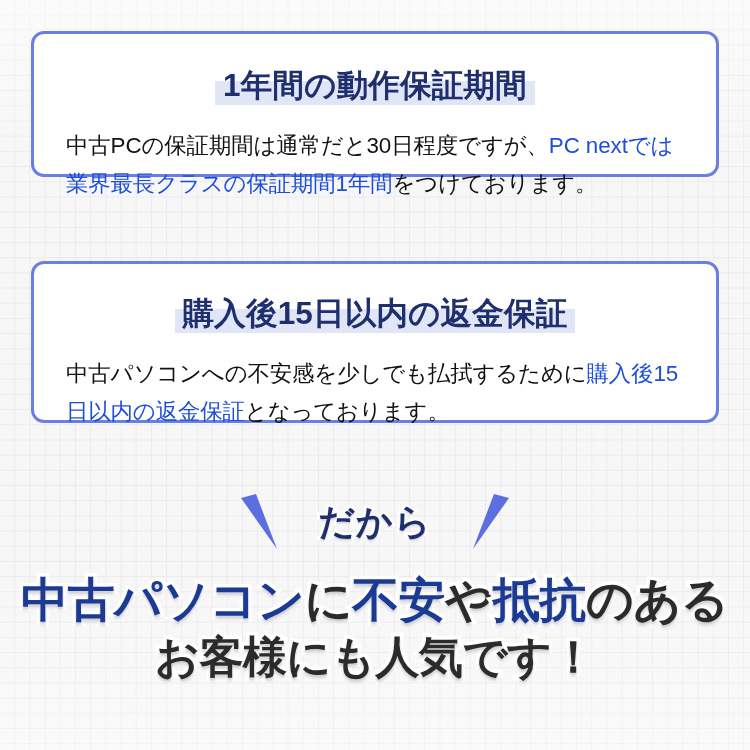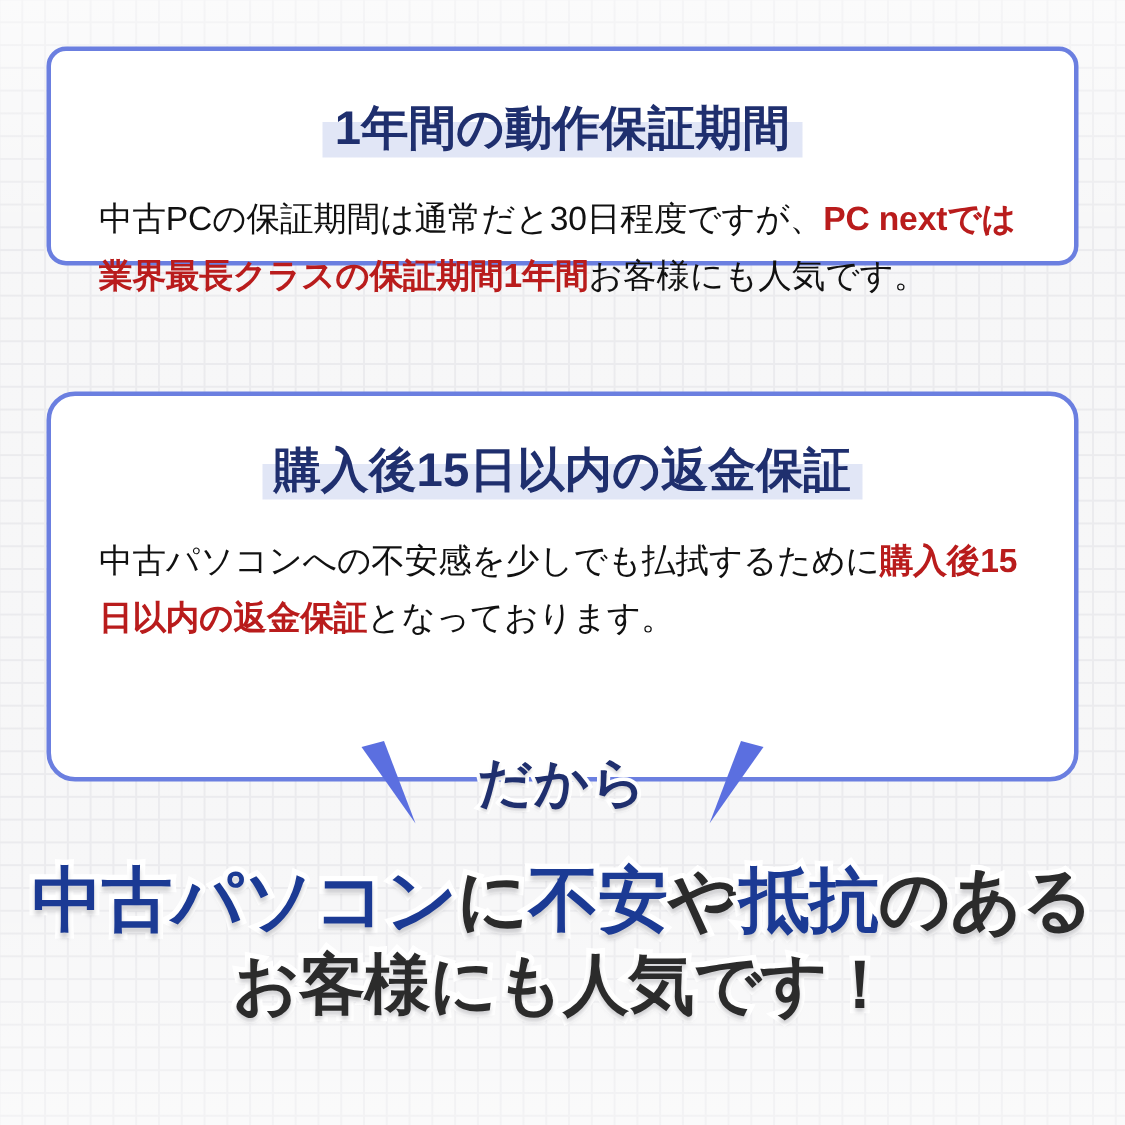--- a/index.html
+++ b/index.html
@@ -48,21 +48,21 @@
     position: absolute;
     left: 31px;
     width: 688px;
     box-sizing: border-box;
     background: #ffffff;
     border: 3px solid #6b7fe0;
     border-radius: 13px;
     z-index: 3;
   }
   #card-warranty { top: 31px;  height: 146px; }
-  #card-refund   { top: 261px; height: 260px; border-radius: 19px; }
+  #card-refund   { top: 261px; height: 162px; }
 
   
   .card-heading {
     text-align: center;
     margin: 0;
     padding: 0;
     font-size: 31.5px;
     font-weight: 700;
     color: #1f2f6e;
     letter-spacing: 0.2px;
@@ -89,22 +89,22 @@
     font-size: 22.4px;
     line-height: 1.72;
     color: #111111;
     font-weight: 400;
     letter-spacing: -0.1px;
   }
   #card-warranty .card-body { margin-top: 22px; }
   #card-refund   .card-body { margin-top: 22px; }
 
   .hl-orange {
-    color: #b91c1c;
-    font-weight: 700;
+    color: #1d4ed8;
+    font-weight: 400;
   }
 
   
   #dakara-row {
     position: absolute;
     top: 489px;
     left: 0;
     width: 750px;
     height: 66px;
     z-index: 3;
@@ -168,21 +168,21 @@
 </head>
 <body>
 
 <div id="page">
 
   <section class="card" id="card-warranty">
     <h2 class="card-heading">
       <span class="marker">1年間の動作保証期間</span>
     </h2>
     <p class="card-body">
-      <span>中古PCの保証期間は通常だと30日程度ですが、</span><span class="hl-orange">PC next</span><span class="hl-orange">では業界最長クラスの保証期間1年間</span><span>お客様にも人気です。</span>
+      <span>中古PCの保証期間は通常だと30日程度ですが、</span><span class="hl-orange">PC next</span><span class="hl-orange">では業界最長クラスの保証期間1年間</span><span>をつけております。</span>
     </p>
   </section>
 
   <section class="card" id="card-refund">
     <h2 class="card-heading">
       <span class="marker">購入後15日以内の返金保証</span>
     </h2>
     <p class="card-body">
       <span>中古パソコンへの不安感を少しでも払拭するために</span><span class="hl-orange">購入</span><span class="hl-orange">後15日以内の返金保証</span><span>となっております。</span>
     </p>

